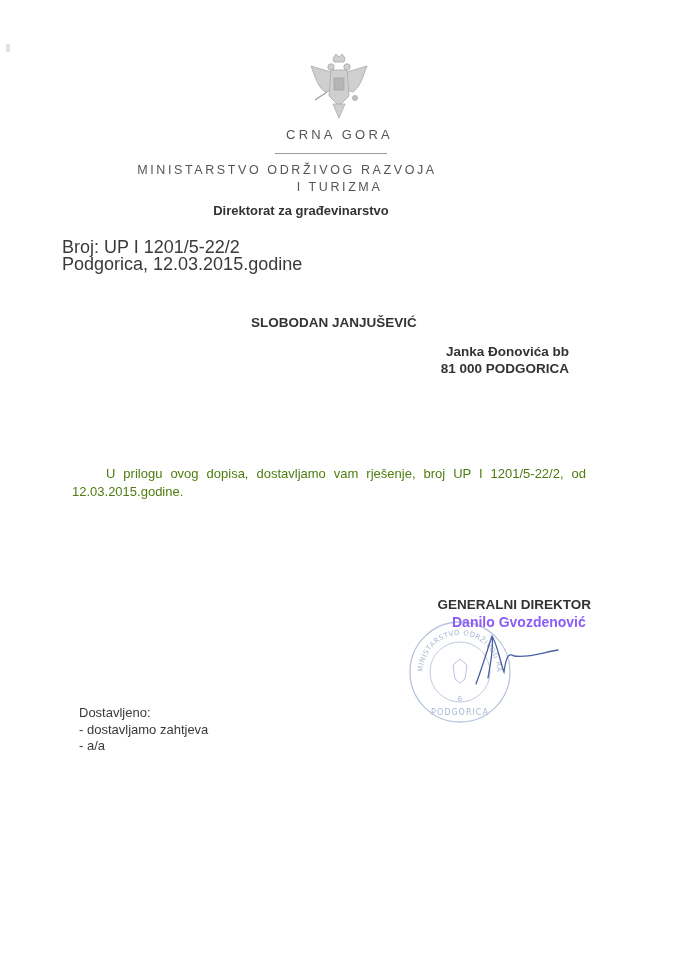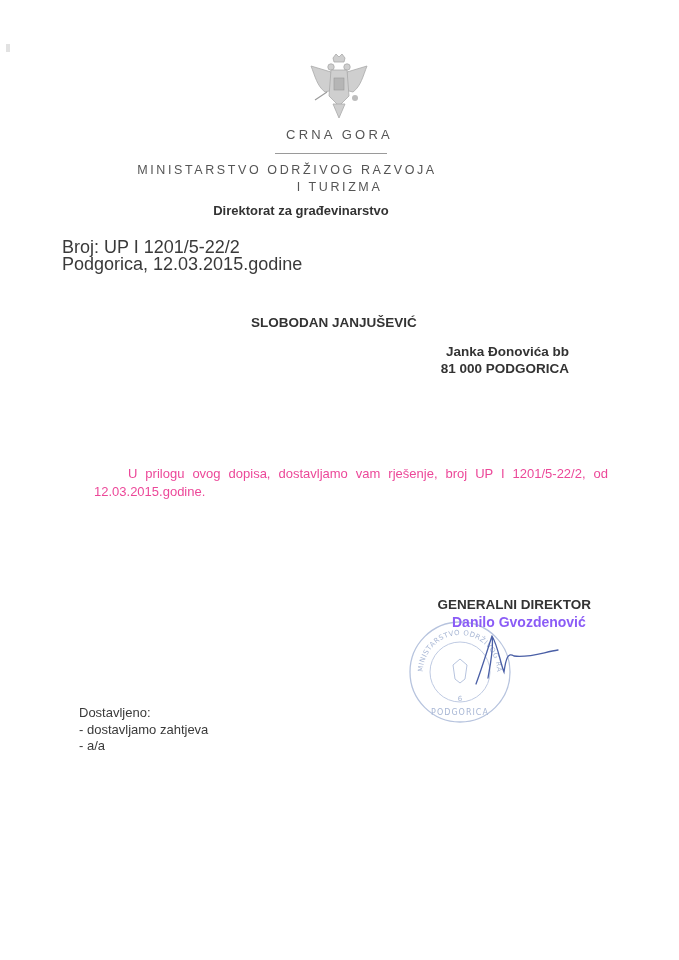--- a/index.html
+++ b/index.html
@@ -68,22 +68,22 @@
     }
     .addr {
       right: 110px; text-align: right;
       font-size: 13.5px; font-weight: bold; color: #333; margin-left: 37px;
     }
     .addr1 { top: 344px; }
     .addr2 { top: 361px; }
 
     
     .body-text {
-      left: 94px; top: 465px; width: 514px;
-      font-size: 13px; line-height: 18px; color: #ec4899;
+      left: 72px; top: 465px; width: 514px;
+      font-size: 13px; line-height: 18px; color: #4d7c0f;
       text-align: justify;
     }
     .body-text .indent { display: inline-block; width: 34px; }
 
     
     .sig-title {
       right: 88px; top: 597px;
       font-size: 13.5px; font-weight: bold; color: #333;
       text-align: right;
     }

